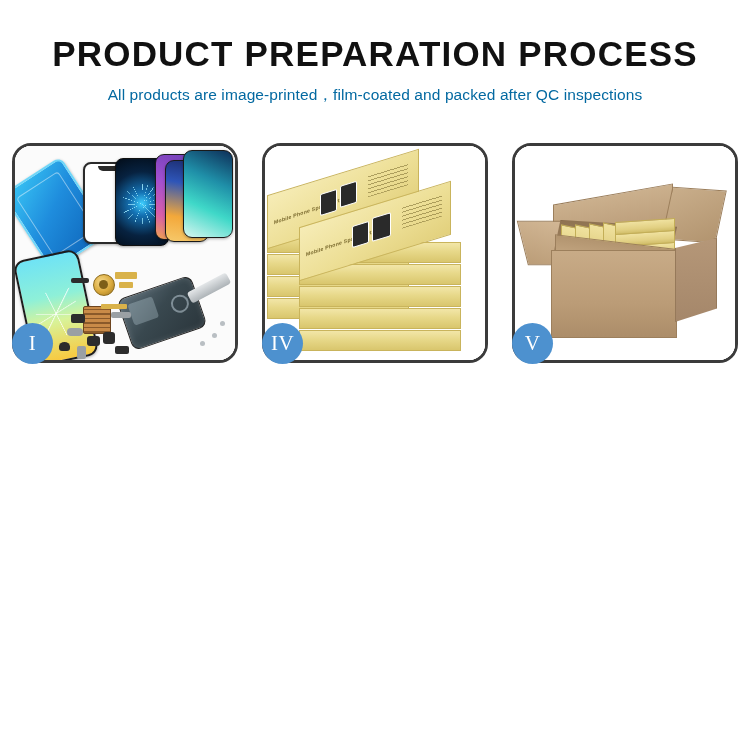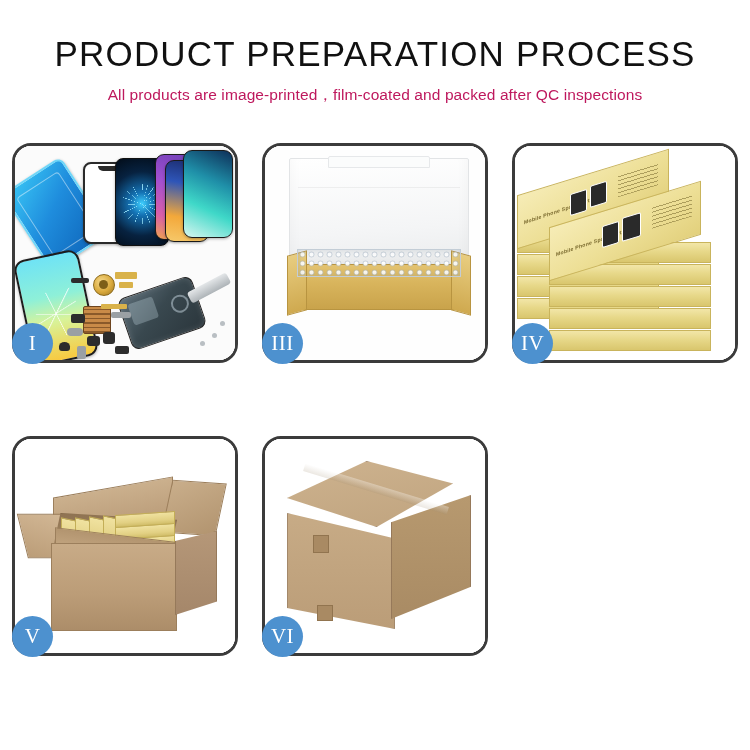--- a/index.html
+++ b/index.html
@@ -6,25 +6,25 @@
   body{
     width:750px;height:750px;background:#ffffff;
     font-family:"Liberation Sans","DejaVu Sans",sans-serif;
     overflow:hidden;position:relative;
   }
   .page{width:750px;height:750px;position:relative;}
 
   
   .header{position:absolute;left:0;top:0;width:750px;text-align:center;}
   .title{
-    font-size:35px;font-weight:400;color:#111;letter-spacing:1.2px;
+    font-size:35px;font-weight:700;color:#111;letter-spacing:1.2px;
     margin-top:36px;line-height:1;white-space:nowrap;
   }
   .subtitle{
-    font-size:15.5px;color:#be185d;margin-top:14px;letter-spacing:.1px;
+    font-size:15.5px;color:#0369a1;margin-top:14px;letter-spacing:.1px;
     white-space:nowrap;
   }
 
   
   .grid{
     position:absolute;left:12px;top:143px;width:726px;height:533px;
     display:grid;grid-template-columns:226px 226px 226px;
     grid-template-rows:220px 220px;column-gap:24px;row-gap:73px;
   }
   .panel{
@@ -364,33 +364,20 @@
           <div class="part flex" style="left:86px;top:158px;width:26px;height:5px;"></div>
           <div class="screw" style="right:18px;bottom:22px;"></div>
           <div class="screw" style="right:30px;bottom:14px;"></div>
           <div class="screw" style="right:10px;bottom:34px;"></div>
         </div>
       </div>
       <div class="badge">I</div>
     </div>
 
 
-    <div class="panel">
-      <div class="panel-clip">
-        <div class="p3">
-          <div class="lid3"></div>
-          <div class="tray3">
-            <div class="left-flap"></div>
-            <div class="right-flap"></div>
-            <div class="filler"></div>
-          </div>
-        </div>
-      </div>
-      <div class="badge">III</div>
-    </div>
 
     <div class="panel">
       <div class="panel-clip">
         <div class="p4">
           <div class="stackwrap">
 
             <div class="ybox" style="left:2px;top:64px;"></div>
             <div class="ybox" style="left:2px;top:86px;"></div>
             <div class="ybox" style="left:2px;top:108px;"></div>
             <div class="ybox" style="left:2px;top:130px;"></div>
@@ -438,28 +425,15 @@
           <div class="ybox-in" style="left:100px;top:98px;width:58px;height:12px;transform:skewY(-4deg);"></div>
 
           <div class="flap-front"></div>
           <div class="carton-front"></div>
           <div class="carton-side"></div>
         </div>
       </div>
       <div class="badge">V</div>
     </div>
 
-    <div class="panel">
-      <div class="panel-clip">
-        <div class="p6">
-          <div class="box6-top"></div>
-          <div class="box6-front"></div>
-          <div class="box6-side"></div>
-          <div class="tapeline" style="left:36px;top:46px;width:150px;height:8px;transform:rotate(17deg);"></div>
-          <div class="tab6" style="left:48px;top:96px;width:14px;height:16px;"></div>
-          <div class="tab6" style="left:52px;top:166px;width:14px;height:14px;"></div>
-        </div>
-      </div>
-      <div class="badge">VI</div>
-    </div>
 
   </div>
 </div>
 
 </body></html>

